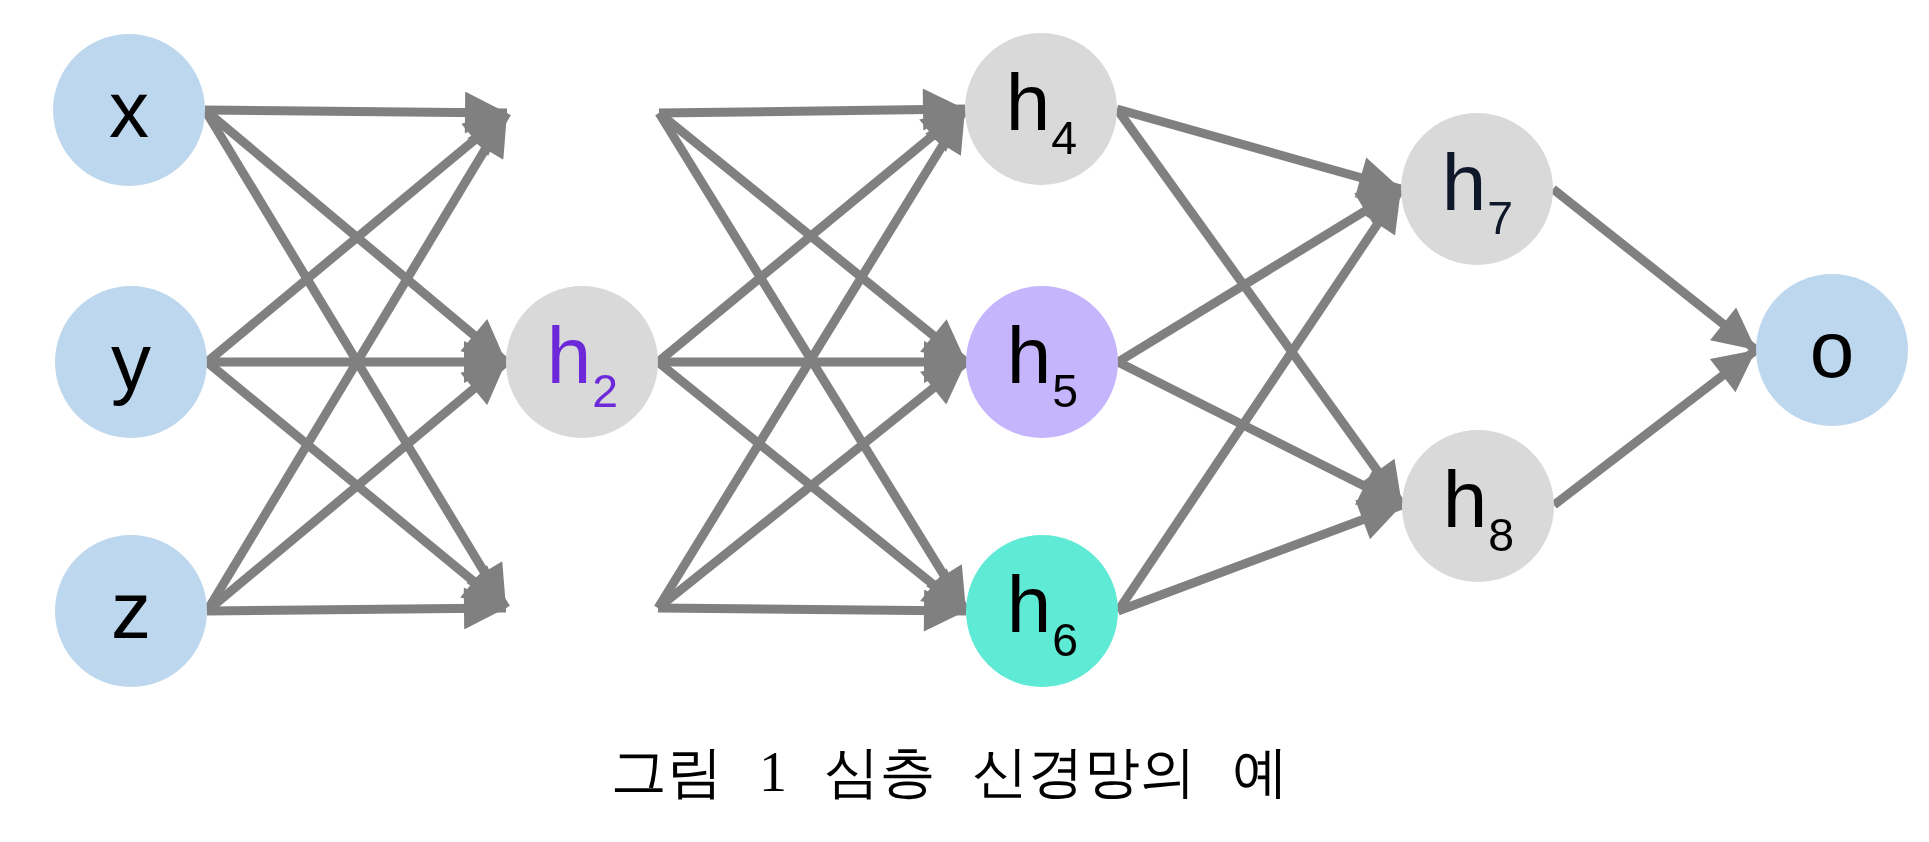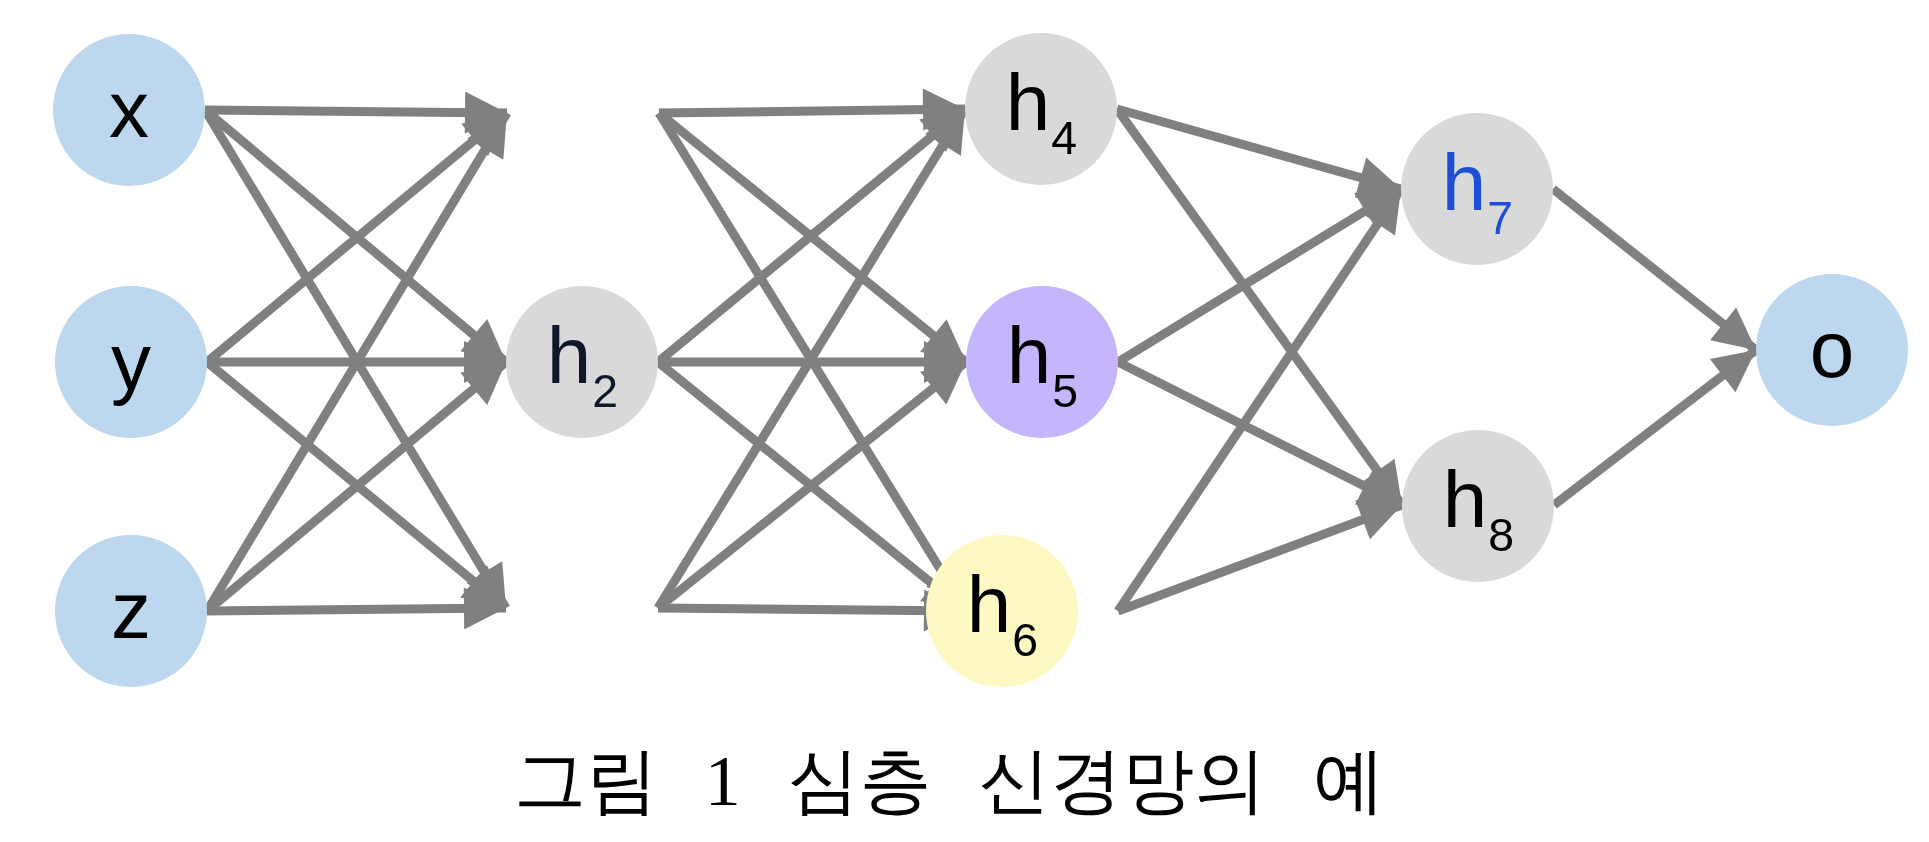--- a/index.html
+++ b/index.html
@@ -33,21 +33,21 @@
     bottom: -0.14em;
     left: 0.02em;
   }
   .caption {
     position: absolute;
     left: 0;
     right: 30px;
     top: 740px;
     text-align: center;
     font-family: "Liberation Serif", "DejaVu Serif", serif;
-    font-size: 72px;
+    font-size: 56px;
     line-height: 1.15;
     color: #000000;
     word-spacing: 0.40em;
   }
 </style>
 </head>
 <body>
 
 <div class="stage">
   <svg class="edges-layer" width="1929" height="842" viewBox="0 0 1929 842">
@@ -90,33 +90,33 @@
       <div class="node" style="left: 53px; top: 34px; width: 152px; height: 152px; background: rgb(189, 215, 238);">
         <span class="lab" style="color: rgb(0, 0, 0);">x</span>
       </div>
       <div class="node" style="left: 55px; top: 286px; width: 152px; height: 152px; background: rgb(189, 215, 238);">
         <span class="lab" style="color: rgb(0, 0, 0);">y</span>
       </div>
       <div class="node" style="left: 55px; top: 535px; width: 152px; height: 152px; background: rgb(189, 215, 238);">
         <span class="lab" style="color: rgb(0, 0, 0);">z</span>
       </div>
       <div class="node" style="left: 506px; top: 286px; width: 152px; height: 152px; background: rgb(217, 217, 217);">
-        <span class="lab" style="color: #0f172a;">h<sub>2</sub></span>
+        <span class="lab" style="color: #6d28d9;">h<sub>2</sub></span>
       </div>
       <div class="node" style="left: 965px; top: 33px; width: 152px; height: 152px; background: rgb(217, 217, 217);">
         <span class="lab" style="color: rgb(0, 0, 0);">h<sub>4</sub></span>
       </div>
       <div class="node" style="left: 966px; top: 286px; width: 152px; height: 152px; background: #c4b5fd;">
         <span class="lab" style="color: rgb(0, 0, 0);">h<sub>5</sub></span>
       </div>
-      <div class="node" style="left: 926px; top: 535px; width: 152px; height: 152px; background: #fef9c3;">
+      <div class="node" style="left: 966px; top: 535px; width: 152px; height: 152px; background: #5eead4;">
         <span class="lab" style="color: rgb(0, 0, 0);">h<sub>6</sub></span>
       </div>
       <div class="node" style="left: 1401px; top: 113px; width: 152px; height: 152px; background: rgb(217, 217, 217);">
-        <span class="lab" style="color: #1d4ed8;">h<sub>7</sub></span>
+        <span class="lab" style="color: #0f172a;">h<sub>7</sub></span>
       </div>
       <div class="node" style="left: 1402px; top: 430px; width: 152px; height: 152px; background: rgb(217, 217, 217);">
         <span class="lab" style="color: rgb(0, 0, 0);">h<sub>8</sub></span>
       </div>
       <div class="node" style="left: 1756px; top: 274px; width: 152px; height: 152px; background: rgb(189, 215, 238);">
         <span class="lab" style="color: rgb(0, 0, 0);">o</span>
       </div>
     </div>
 
   <div class="caption">그림 1 심층 신경망의 예</div>

